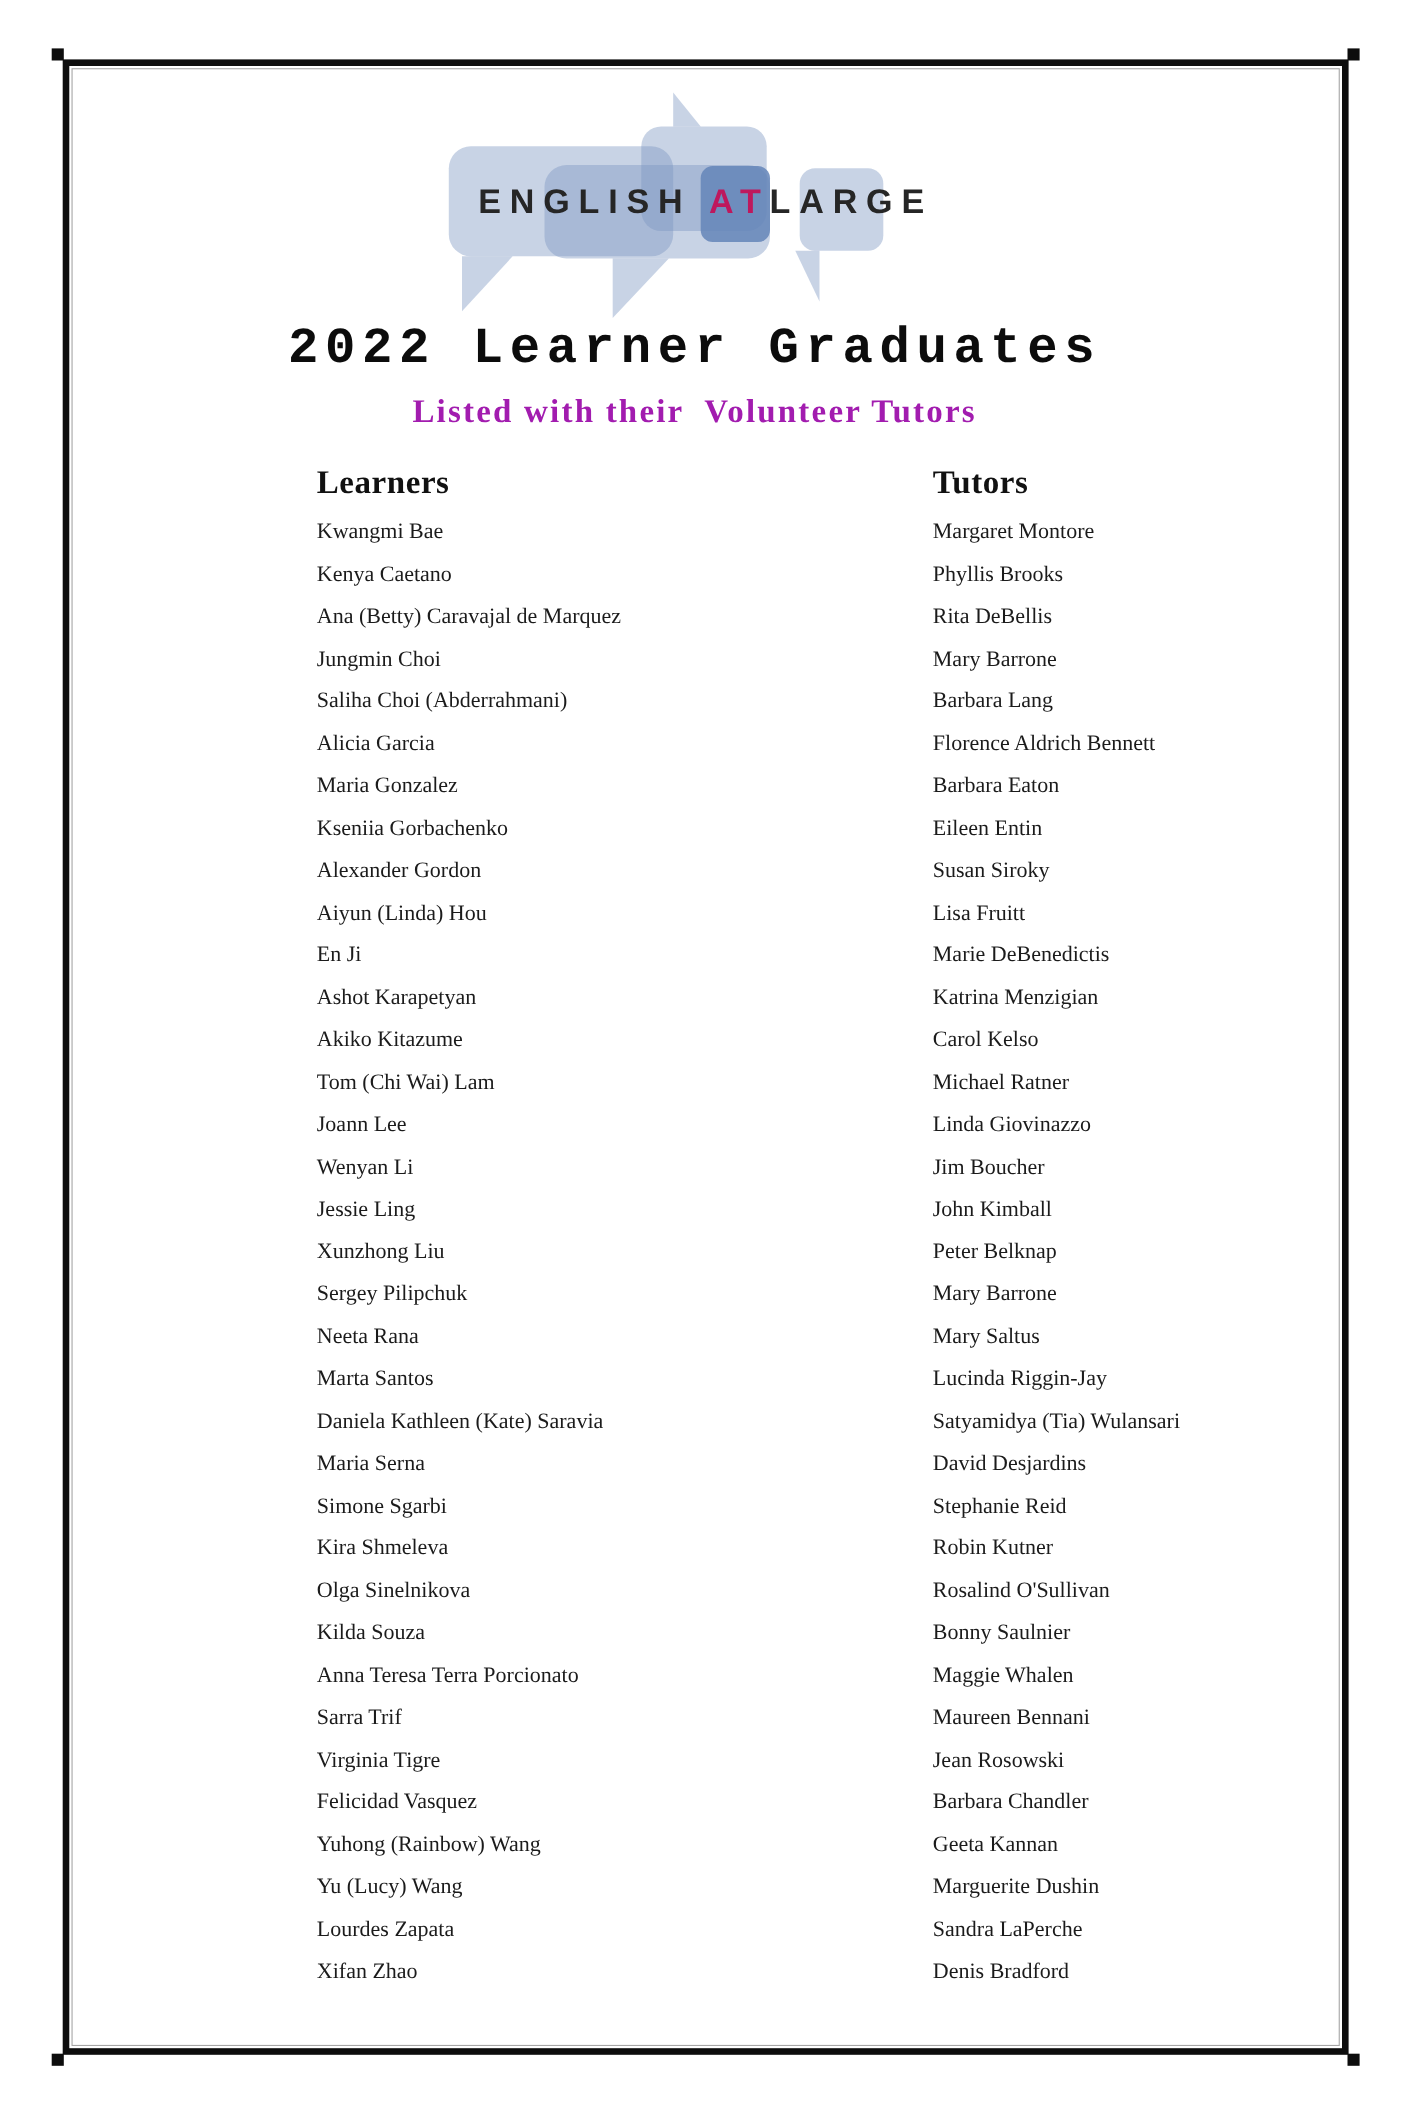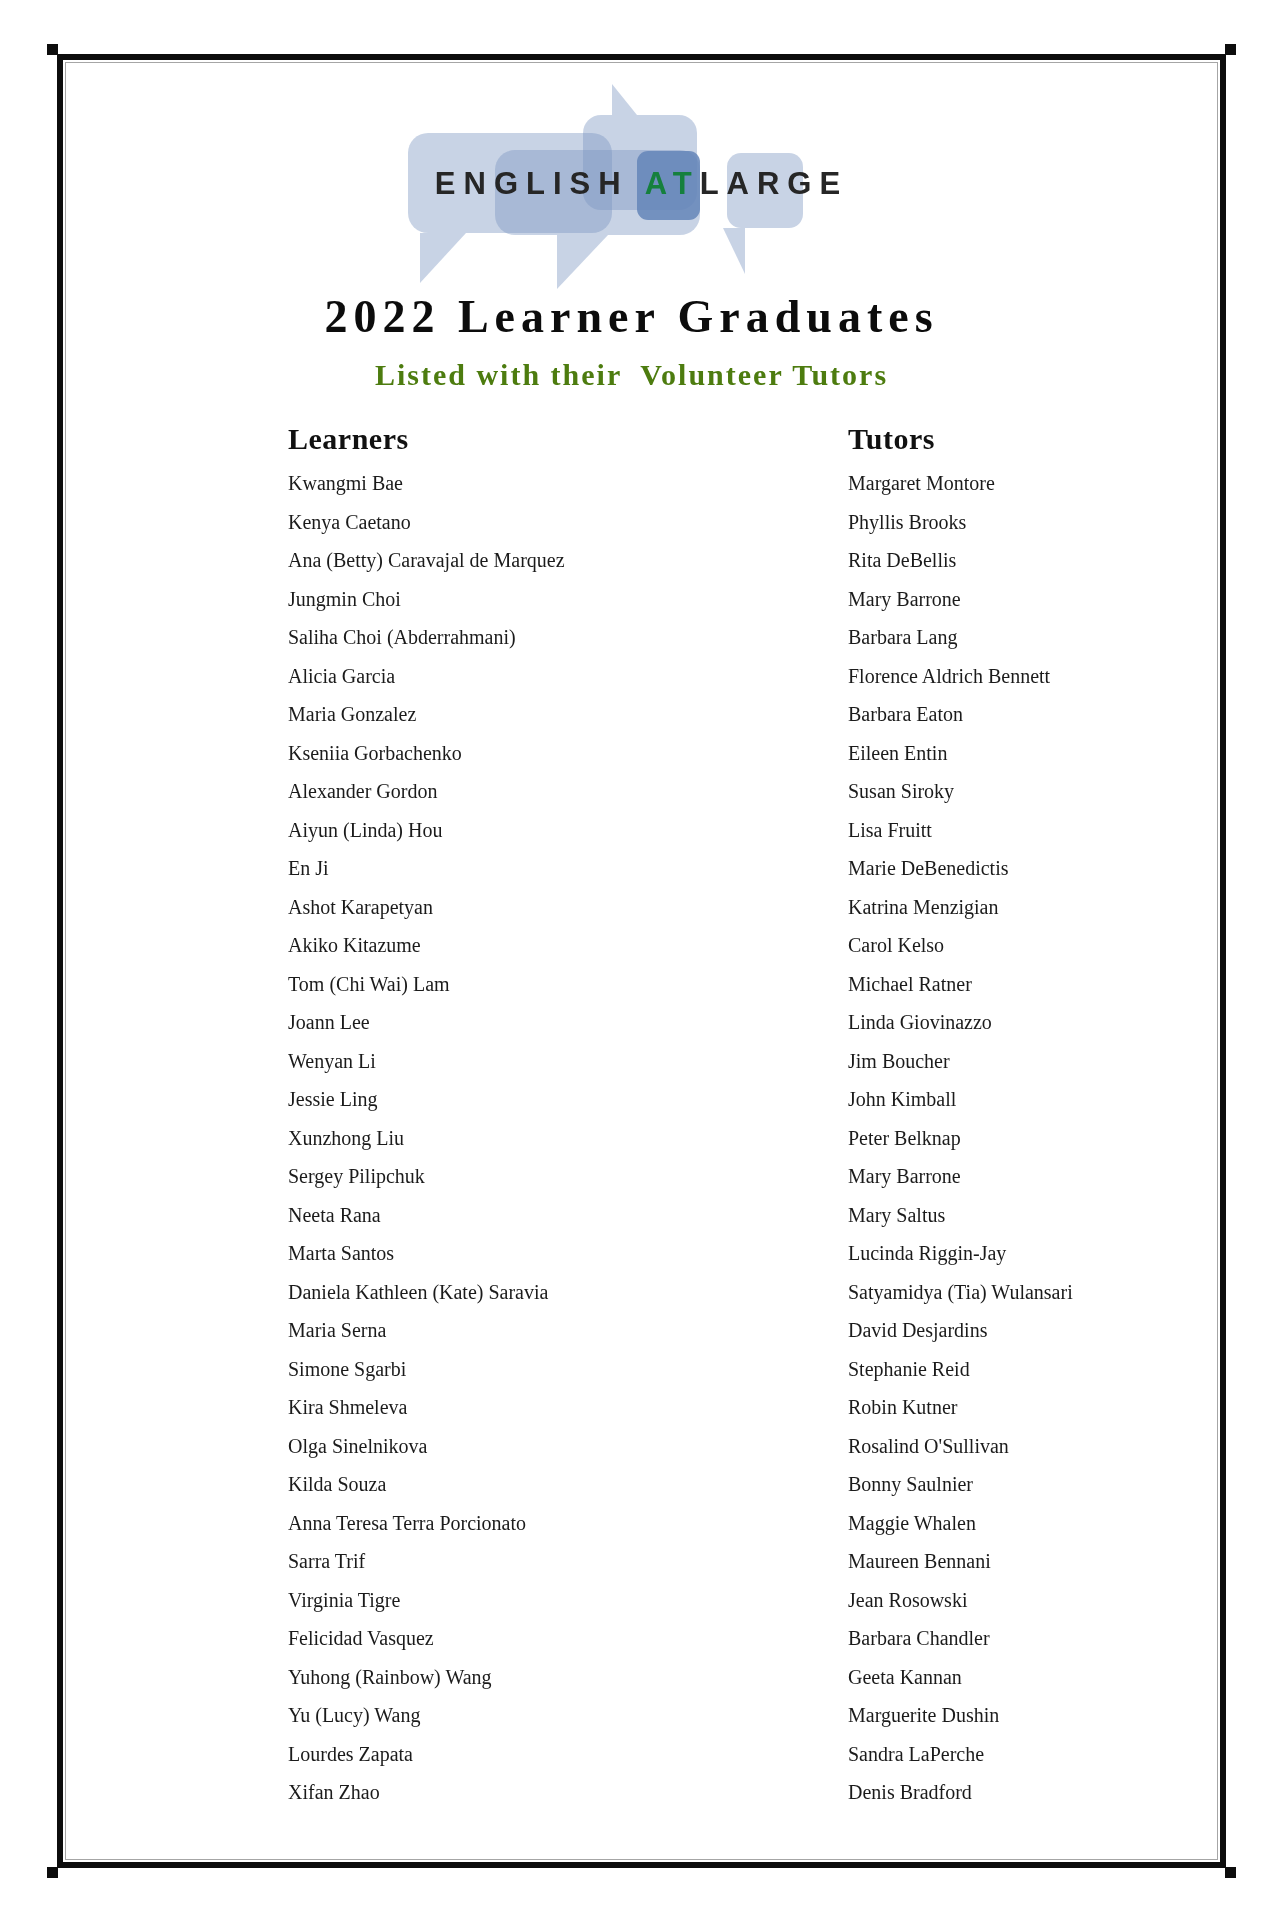--- a/index.html
+++ b/index.html
@@ -57,43 +57,44 @@
     position: absolute; z-index: 5;
     left: 0; right: 0; top: 106px;
     text-align: center;
     font-family: "Liberation Sans", sans-serif;
     font-weight: bold;
     font-size: 31px; line-height: 36px;
     letter-spacing: 8px;
     color: #262626;
     white-space: nowrap;
   }
-  .logo-at { position: relative; color: #15803d; margin-left: 16px; }
+  .logo-at { position: relative; color: #be185d; margin-left: 16px; }
   .logo-at::before {
     content: ""; position: absolute; z-index: -1;
     top: -15px; bottom: -19px; left: -8px; right: 0px;
     background: rgba(100,133,184,0.85);
     border-radius: 11px;
   }
 
   
   .title {
     position: absolute; left: 0; right: 20px; top: 230px;
     text-align: center;
     font-size: 46px; line-height: 54px;
     font-weight: bold; letter-spacing: 6px;
     color: #0c0c0c;
     white-space: pre-wrap;
+    font-family: Liberation Mono, monospace;
   }
   .subtitle {
     position: absolute; left: 0; right: 20px; top: 296px;
     text-align: center;
     font-size: 30px; line-height: 38px;
     font-weight: bold; letter-spacing: 2px;
-    color: #4d7c0f;
+    color: #a21caf;
     white-space: pre-wrap;
   }
 
   
   .col { position: absolute; top: 366px; }
   .col-learners { left: 225px; }
   .col-tutors   { left: 785px; }
   .col h2 {
     margin: 0 0 12px 0;
     font-size: 30px; line-height: 26px;

